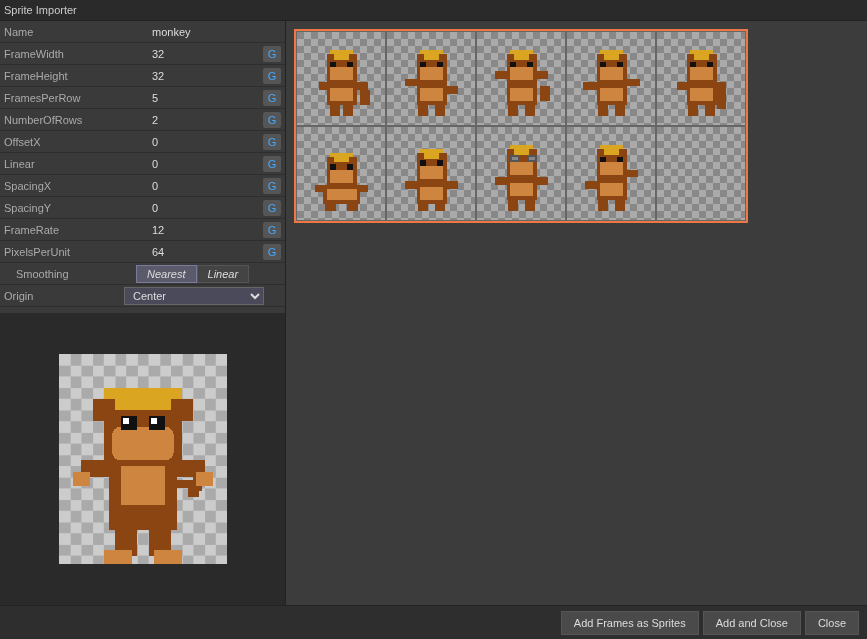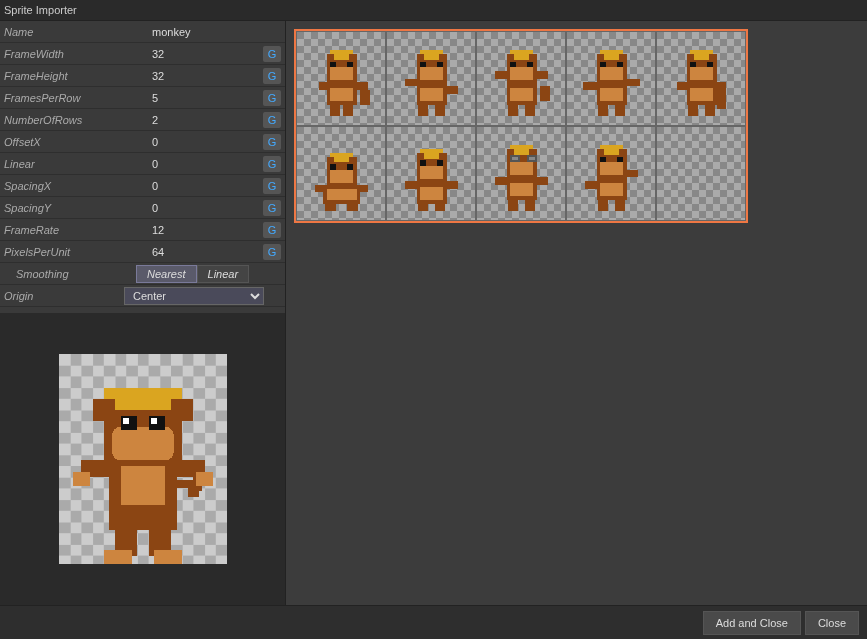--- a/index.html
+++ b/index.html
@@ -53,21 +53,20 @@
       border-bottom: 1px solid #2e2e2e;
       min-height: 22px;
       padding: 1px 4px;
     }
 
     .prop-label {
       width: 120px;
       color: #aaa;
       font-size: 11px;
       flex-shrink: 0;
-      font-style: italic;
     }
 
     .prop-value {
       flex: 1;
       color: #ddd;
       font-size: 11px;
       margin-left: 28px;
     }
 
     .prop-btn {
@@ -554,15 +553,16 @@
         </div>
 
         <div class="sprite-cell">
         </div>
       </div>
     </div>
   </div>
 </div>
 
 <div class="footer">
+  <button class="footer-btn">Add Frames as Sprites</button>
   <button class="footer-btn">Add and Close</button>
   <button class="footer-btn">Close</button>
 </div>
 
 </body></html>

